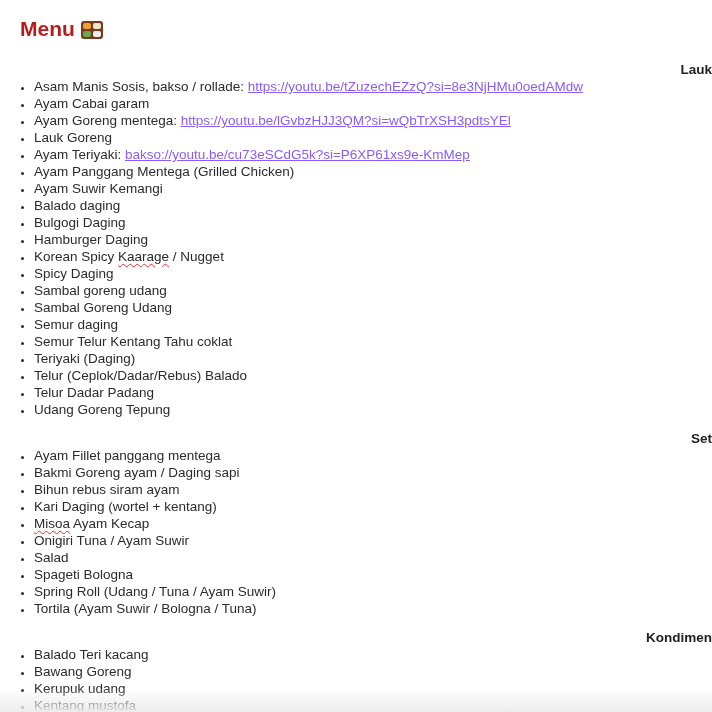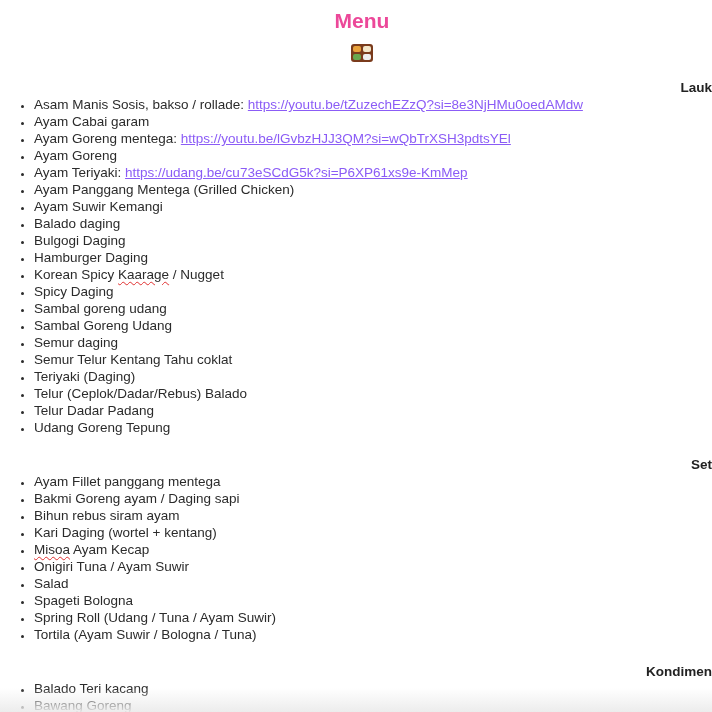--- a/index.html
+++ b/index.html
@@ -3,33 +3,33 @@
 <meta charset="utf-8">
 <style>
   html, body { margin: 0; padding: 0; }
   body {
     width: 712px; height: 712px; overflow: hidden; position: relative;
     background: #ffffff; color: #2b2b2b;
     font-family: "Liberation Sans", "DejaVu Sans", sans-serif;
   }
   .doc { position: absolute; left: 12px; top: 6px; right: 0; }
   h1 {
-    margin: 0; font-size: 21px; font-weight: bold; line-height: 30px;
-    color: #ec4899; display: flex; align-items: center; gap: 6px; flex-direction: column;
+    margin: 8px; font-size: 21px; font-weight: bold; line-height: 30px;
+    color: #b91c1c; display: flex; align-items: center; gap: 6px;
   }
   .bento {
     display: inline-block; width: 22px; height: 18px; position: relative;
     background: #7a3b1c; border-radius: 3px; margin-top: 2px;
   }
   .bento i { position: absolute; border-radius: 2px; }
   .bento .a { left: 2px; top: 2px; width: 8px; height: 6px; background: #e9a23b; }
   .bento .b { left: 12px; top: 2px; width: 8px; height: 6px; background: #f3e6c8; }
   .bento .c { left: 2px; top: 10px; width: 8px; height: 6px; background: #6aa84f; }
   .bento .d { left: 12px; top: 10px; width: 8px; height: 6px; background: #eee; }
-  .section { margin-top: 20px; }
+  .section { margin-top: 12px; }
   .section:first-of-type { margin-top: 17px; }
   .section-title { font-weight: bold; font-size: 13.5px; line-height: 17px; color: #222; text-align: right; }
   ul { margin: 0; padding-left: 22px; }
   li { font-size: 13.5px; line-height: 17px; color: #2b2b2b; list-style: disc; }
   li::marker { font-size: 11px; }
   a { color: #8b5cf6; text-decoration: underline; }
   .spell { text-decoration: underline wavy #e03030; text-decoration-thickness: 1px; text-underline-offset: 2px; }
   .fade {
     position: absolute; left: 0; right: 0; bottom: 0; height: 24px;
     background: linear-gradient(to bottom, rgba(240,240,240,0), rgba(235,235,235,0.95));
@@ -49,22 +49,22 @@
         <i class="d"></i>
       </span>
   </h1>
   <div id="sections">
       <div class="section">
         <div class="section-title">Lauk</div>
         <ul>
           <li><span>Asam Manis Sosis, bakso / rollade: </span><a href="#">https://youtu.be/tZuzechEZzQ?si=8e3NjHMu0oedAMdw</a></li>
           <li><span>Ayam Cabai garam</span></li>
           <li><span>Ayam Goreng mentega: </span><a href="#">https://youtu.be/lGvbzHJJ3QM?si=wQbTrXSH3pdtsYEl</a></li>
-          <li><span>Ayam Goreng</span></li>
-          <li><span>Ayam Teriyaki: </span><a href="#">https://udang.be/cu73eSCdG5k?si=P6XP61xs9e-KmMep</a></li>
+          <li><span>Lauk Goreng</span></li>
+          <li><span>Ayam Teriyaki: </span><a href="#">bakso://youtu.be/cu73eSCdG5k?si=P6XP61xs9e-KmMep</a></li>
           <li><span>Ayam Panggang Mentega (Grilled Chicken)</span></li>
           <li><span>Ayam Suwir Kemangi</span></li>
           <li><span>Balado daging</span></li>
           <li><span>Bulgogi Daging</span></li>
           <li><span>Hamburger Daging</span></li>
           <li><span>Korean Spicy </span><span class="spell">Kaarage</span><span> / Nugget</span></li>
           <li><span>Spicy Daging</span></li>
           <li><span>Sambal goreng udang</span></li>
           <li><span>Sambal Goreng Udang</span></li>
           <li><span>Semur daging</span></li>

